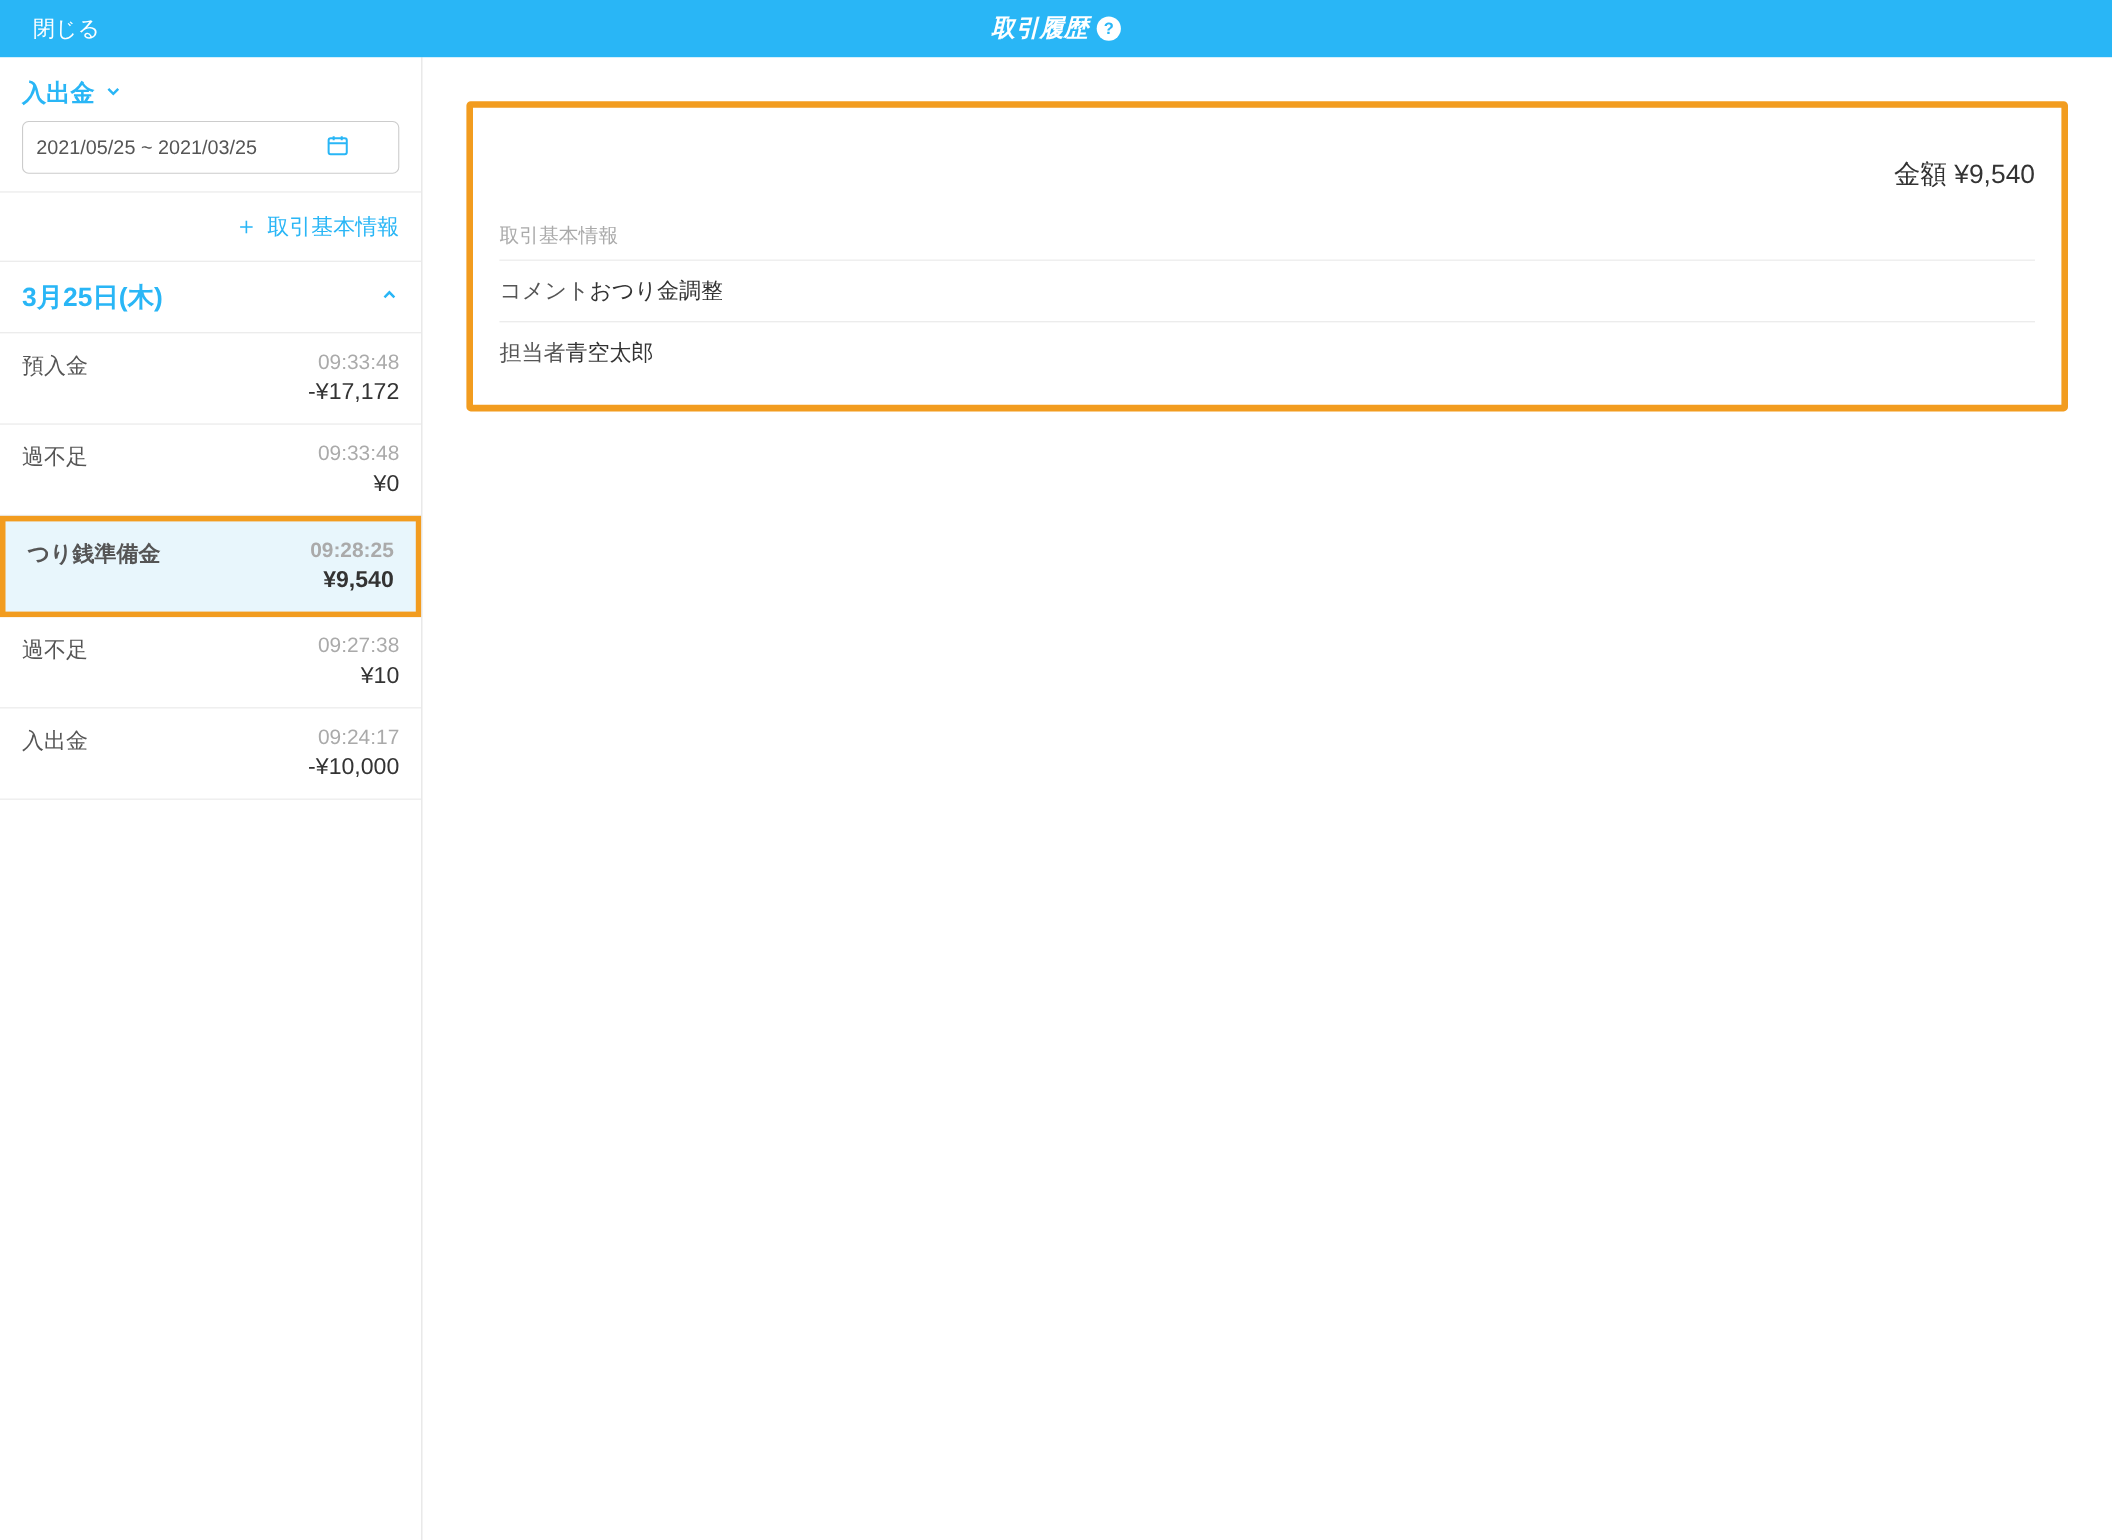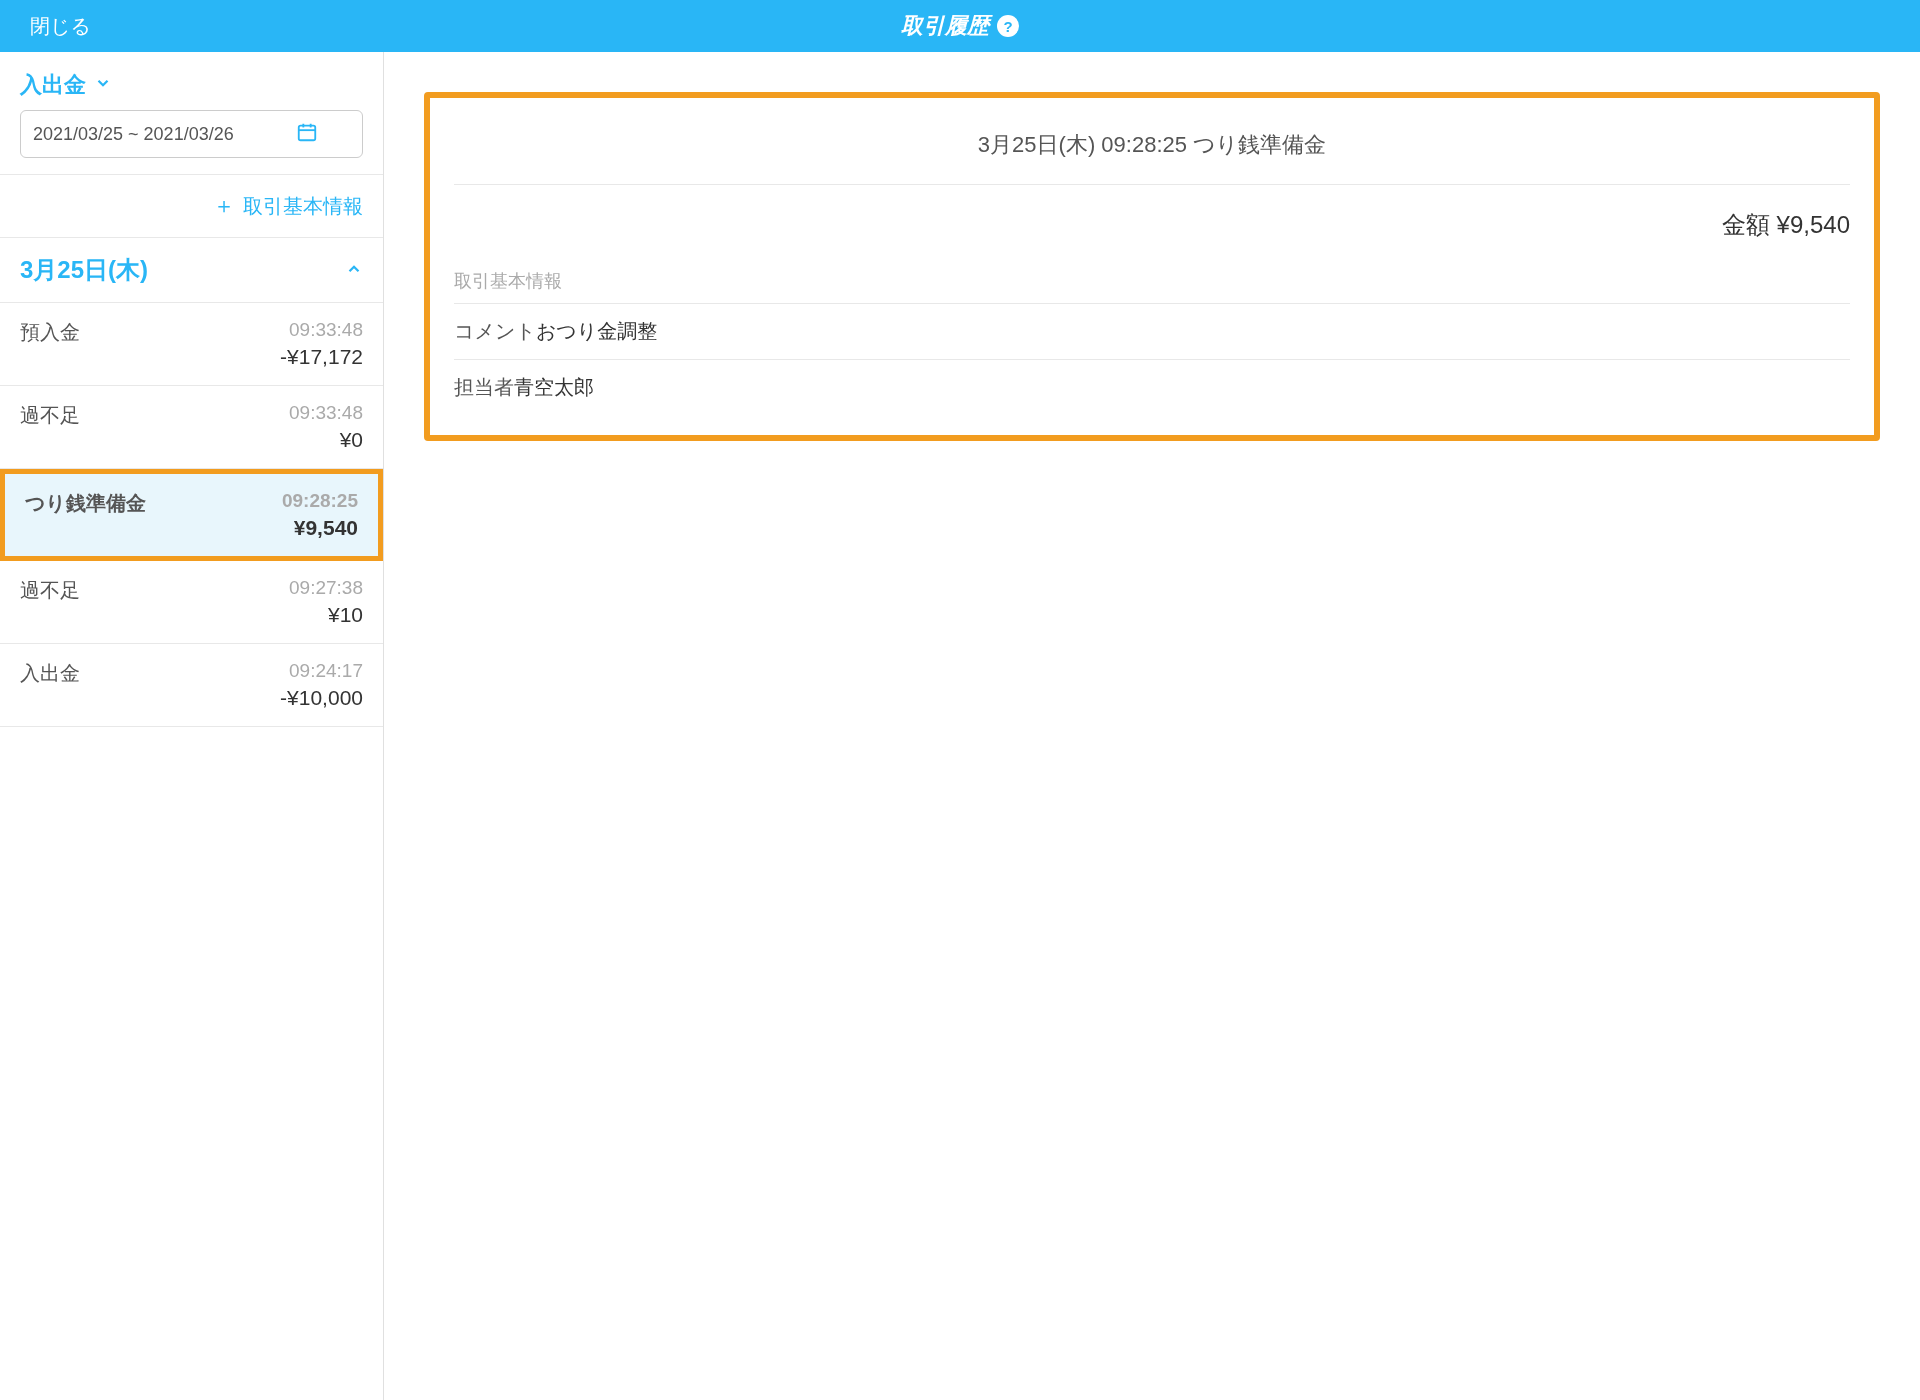--- a/index.html
+++ b/index.html
@@ -213,21 +213,21 @@
       <span class="chevron-down">
         <svg width="18" height="18" viewBox="0 0 24 24" fill="none" stroke="#29b6f6" stroke-width="3">
             <polyline points="6 9 12 15 18 9"></polyline>
           </svg>
       </span>
     </div>
 
     <div class="date-input-wrap">
       <div class="date-input">
         <div class="date-input-inner">
-          <span>2021/03/25 ~ 2021/03/26</span>
+          <span>2021/05/25 ~ 2021/03/25</span>
           <span class="calendar-icon">
             <svg width="22" height="22" viewBox="0 0 24 24" fill="none" stroke="#29b6f6" stroke-width="2">
                 <rect x="3" y="5" width="18" height="16" rx="2"></rect>
                 <line x1="3" y1="10" x2="21" y2="10"></line>
                 <line x1="8" y1="3" x2="8" y2="7"></line>
                 <line x1="16" y1="3" x2="16" y2="7"></line>
               </svg>
           </span>
         </div>
       </div>
@@ -281,21 +281,20 @@
         <div class="txn-right">
           <div class="txn-time">09:24:17</div>
           <div class="txn-amount">-¥10,000</div>
         </div>
       </div>
     </div>
   </div>
 
   <div class="detail">
     <div class="detail-card">
-      <div class="detail-title">3月25日(木) 09:28:25 つり銭準備金</div>
       <div class="detail-amount-row">金額 ¥9,540</div>
       <div class="detail-section-label">取引基本情報</div>
       <div class="detail-row">
         <span class="detail-key">コメント</span>
         <span class="detail-val">おつり金調整</span>
       </div>
       <div class="detail-row">
         <span class="detail-key">担当者</span>
         <span class="detail-val">青空太郎</span>
       </div>

